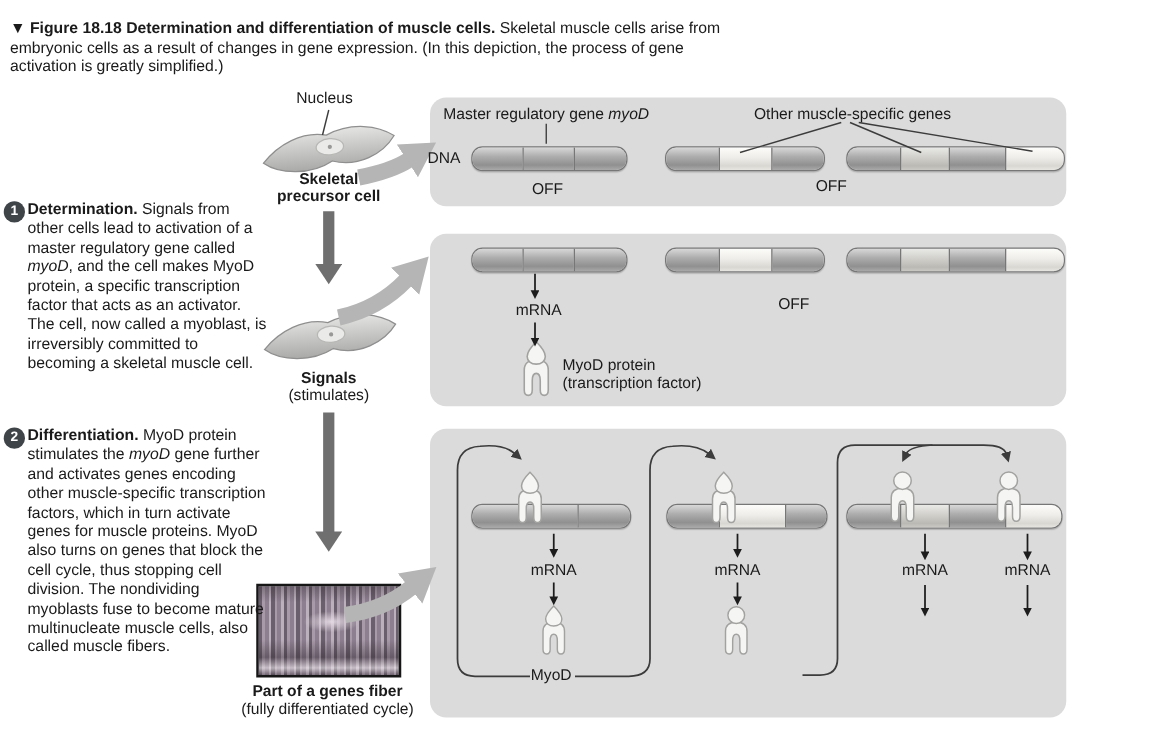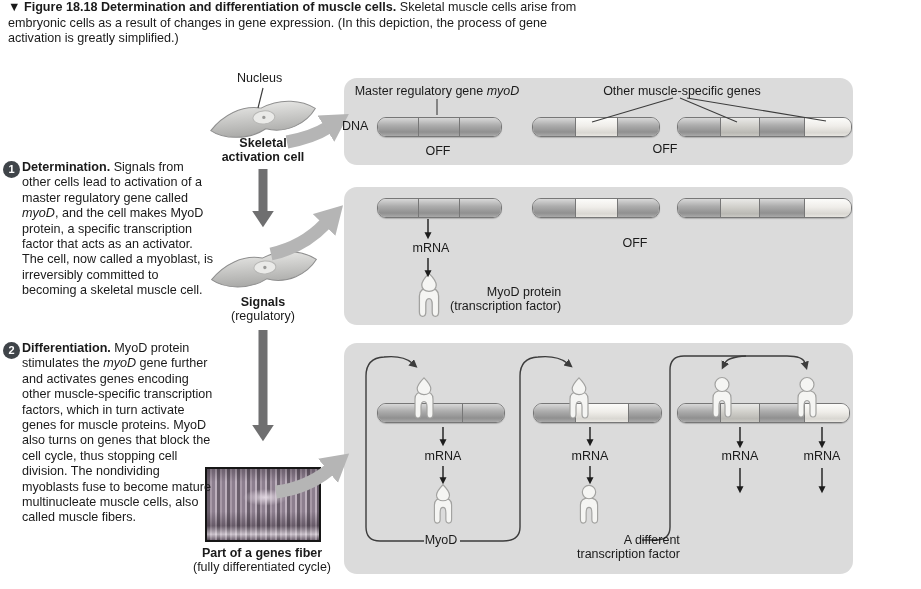--- a/index.html
+++ b/index.html
@@ -9,24 +9,24 @@
   #panel1{top:78px;height:87px;}
   #panel2{top:187px;height:138px;}
   #panel3{top:343px;height:231px;}
   .rod{position:absolute;height:18px;border:1px solid #777;border-radius:9px;display:flex;
        overflow:hidden;z-index:2;box-shadow:0 1px 1px rgba(0,0,0,.2);}
   .seg{height:100%;}
   .seg + .seg{border-left:1px solid #777;}
   .seg.g{background:linear-gradient(#d8d8d8 0%,#adadad 40%,#909090 78%,#a9a9a9 100%);}
   .seg.l{background:linear-gradient(#fcfcfa 0%,#efede9 45%,#d9d7d2 82%,#e8e6e1 100%);}
   .seg.m{background:linear-gradient(#e9e9e7 0%,#d0cfca 45%,#bab9b4 82%,#cac9c4 100%);}
-  .lbl{position:absolute;font-size:12.5px;line-height:14px;white-space:nowrap;z-index:6;text-align:right;}
+  .lbl{position:absolute;font-size:12.5px;line-height:14px;white-space:nowrap;z-index:6;}
   .center{text-align:center;}
   .bold{font-weight:bold;}
-  .caption{position:absolute;left:8px;top:0;width:578px;font-size:12.6px;line-height:15.6px;z-index:6;}
+  .caption{position:absolute;left:8px;top:15px;width:578px;font-size:12.6px;line-height:15.6px;z-index:6;}
   .stepnum{position:absolute;width:17px;height:17px;border-radius:50%;background:#3f4449;color:#fff;
            font-size:11px;font-weight:bold;text-align:center;line-height:17px;z-index:6;}
   .steptext{position:absolute;left:22px;width:192px;font-size:12.6px;line-height:15.4px;z-index:6;}
   .prot{position:absolute;z-index:4;}
   .cellsvg{position:absolute;z-index:3;}
   #overlay{position:absolute;left:0;top:0;z-index:5;pointer-events:none;}
   #micrograph{position:absolute;left:205px;top:467px;width:112px;height:71px;border:2px solid #161616;z-index:3;
     background:
       radial-gradient(ellipse 32px 12px at 52% 40%, rgba(228,218,228,.95), rgba(228,218,228,0) 70%),
       linear-gradient(rgba(30,20,30,.30), rgba(0,0,0,0) 18%, rgba(0,0,0,0) 60%, rgba(40,30,40,.38) 80%, rgba(246,241,246,.55) 92%, rgba(40,30,40,.30)),
@@ -67,29 +67,29 @@
   <div class="steptext" style="top:160px;"><span style="font-weight: bold;">Determination. </span><span>Signals from other cells lead to activation of a master regulatory gene called </span><span style="font-style: italic;">myoD</span><span>, and the cell makes MyoD protein, a specific transcription factor that acts as an activator. The cell, now called a myoblast, is irreversibly committed to becoming a skeletal muscle cell.</span></div>
   <div class="stepnum" style="left:3px;top:342px;">2</div>
   <div class="steptext" style="top:341px;"><span style="font-weight: bold;">Differentiation. </span><span>MyoD protein stimulates the </span><span style="font-style: italic;">myoD</span><span> gene further and activates genes encoding other muscle-specific transcription factors, which in turn activate genes for muscle proteins. MyoD also turns on genes that block the cell cycle, thus stopping cell division. The nondividing myoblasts fuse to become mature multinucleate muscle cells, also called muscle fibers.</span></div>
 
   <div class="lbl" style="left:237px;top:71px;">Nucleus</div>
   <svg class="cellsvg" style="left:207px;top:96px;transform:rotate(-5deg);" width="112" height="46">
       <use href="#sym-cell" xlink:href="#sym-cell"></use>
     </svg>
   <div class="lbl bold center" style="left:198px;top:136px;width:130px;">
     <div>Skeletal</div>
-      <div>activation cell</div>
+      <div>precursor cell</div>
   </div>
 
   <svg class="cellsvg" style="left:208px;top:246px;transform:rotate(-4deg);" width="112" height="46">
       <use href="#sym-cell" xlink:href="#sym-cell"></use>
     </svg>
   <div class="lbl center" style="left:198px;top:295px;width:130px;">
     <div class="bold">Signals</div>
-      <div>(regulatory)</div>
+      <div>(stimulates)</div>
   </div>
 
   <div id="micrograph"></div>
   <div class="lbl center" style="left:182px;top:546px;width:160px;">
     <div class="bold">Part of a genes fiber</div>
       <div>(fully differentiated cycle)</div>
   </div>
 
   <div class="panel" id="panel1"></div>
   <div class="panel" id="panel2"></div>
@@ -175,24 +175,20 @@
   <div class="lbl center" style="left:418px;top:449px;width:50px;">mRNA</div>
   <svg class="prot" style="left:428px;top:484px;" width="30" height="42">
       <use href="#sym-point" xlink:href="#sym-point"></use>
     </svg>
   <div class="lbl center" style="left:416px;top:533px;width:50px;">MyoD</div>
 
   <div class="lbl center" style="left:565px;top:449px;width:50px;">mRNA</div>
   <svg class="prot" style="left:574px;top:484px;" width="30" height="42">
       <use href="#sym-round" xlink:href="#sym-round"></use>
     </svg>
-  <div class="lbl" style="left:577px;top:533px;">
-    <div>A different</div>
-      <div>transcription factor</div>
-  </div>
 
   <div class="lbl center" style="left:715px;top:449px;width:50px;">mRNA</div>
   <div class="lbl center" style="left:797px;top:449px;width:50px;">mRNA</div>
 
   <svg id="overlay" width="921" height="589">
     <defs>
       <marker id="m" markerWidth="7" markerHeight="7" refX="0.6" refY="2.5" orient="auto">
         <path d="M0,0 L5,2.5 L0,5 Z" fill="#1c1c1c"></path>
       </marker>
       <marker id="mloop" markerWidth="8" markerHeight="8" refX="0.8" refY="3" orient="auto">

